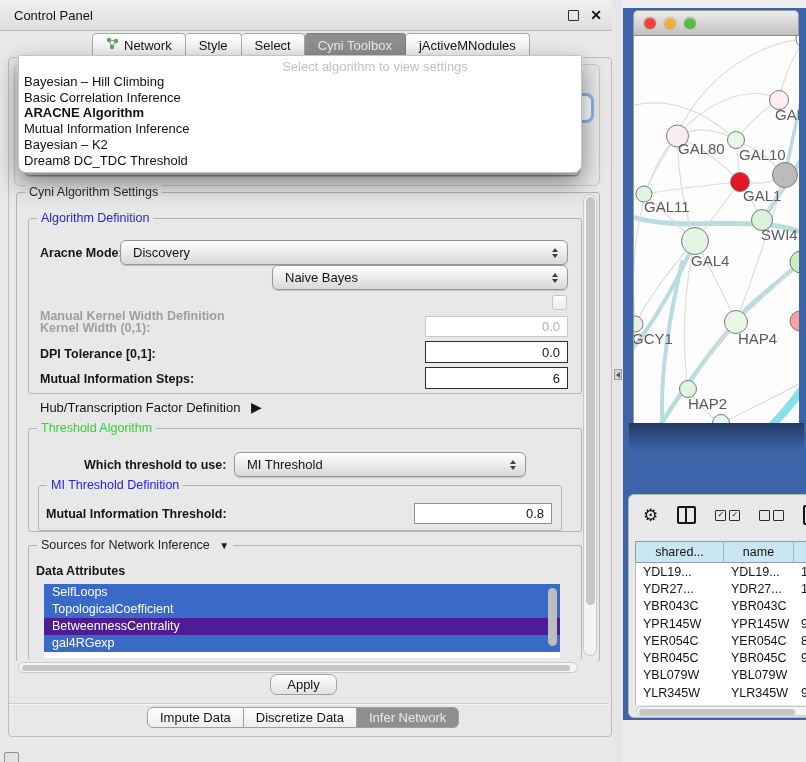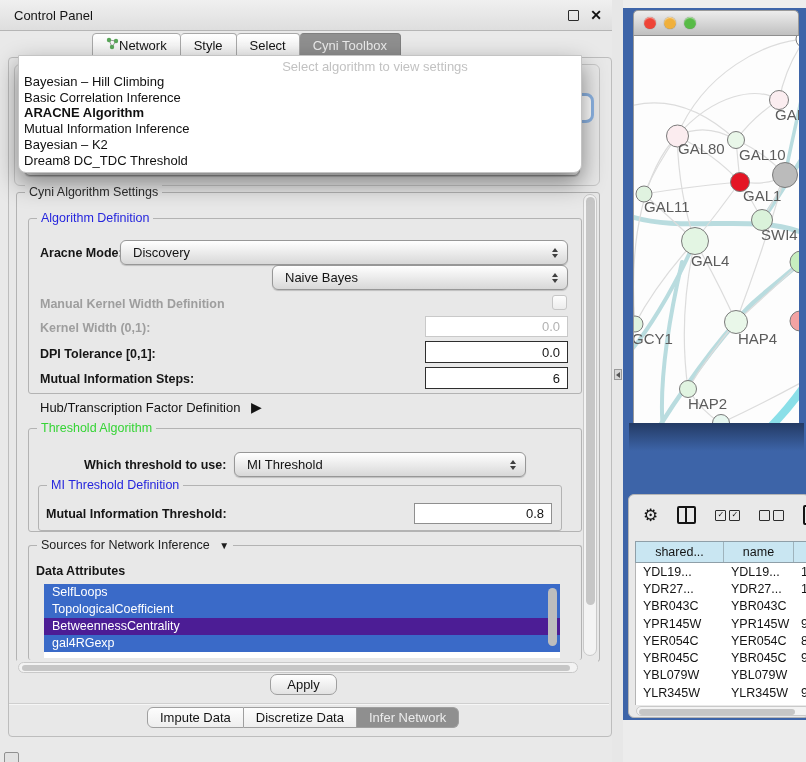--- a/index.html
+++ b/index.html
@@ -6,21 +6,21 @@
   #root{position:relative;width:806px;height:762px;overflow:hidden;background:#e9e9e9;
         font-family:"Liberation Sans",sans-serif;color:#141414;-webkit-font-smoothing:antialiased;}
   .abs{position:absolute;}
   .bold{font-weight:bold;}
   
   .titlebar{left:0;top:0;width:612px;height:30px;background:linear-gradient(#f0f0f0,#dedede);
             border-bottom:1px solid #b5b5b5;display:flex;align-items:center;font-size:13px;}
   .wbtn-square{width:9px;height:9px;border:1.5px solid #2b2b2b;border-radius:1px;}
   .wbtn-close{font-size:14px;font-weight:bold;color:#111;line-height:10px;}
   
-  .tab{height:22px;padding:0 13px;display:flex;align-items:center;font-size:13px;
+  .tab{height:22px;padding:0 13px;display:flex;align-items:center;gap:5px;font-size:13px;
        background:linear-gradient(#ffffff,#ededed);border:1px solid #a8a8a8;border-left:none;
        border-radius:4px 4px 0 0;}
   .tab:first-child{border-left:1px solid #a8a8a8;}
   .tab.sel{background:#8f8f8f;color:#ebebeb;border-color:#7f7f7f;}
   
   .panel{left:8px;top:57px;width:602px;height:678px;background:#e8e8e8;border:1px solid #bdbdbd;border-radius:4px;}
   .group{border:1px solid #b3b3b3;border-radius:3px;}
   .legend{position:absolute;top:-8px;left:8px;background:#e8e8e8;padding:0 4px;font-size:12.5px;white-space:nowrap;}
   .lab{font-size:12.5px;font-weight:bold;color:#161616;white-space:nowrap;}
   .lab.dis{color:#9e9e9e;}
@@ -243,20 +243,23 @@
       </div>
       <div class="tab">
         <span>Style</span>
       </div>
       <div class="tab">
         <span>Select</span>
       </div>
       <div class="tab sel">
         <span>Cyni Toolbox</span>
       </div>
+      <div class="tab">
+        <span>jActiveMNodules</span>
+      </div>
     </div>
 
   <div class="abs panel"></div>
 
   <div class="abs" style="left:14px;top:64px;width:586px;height:122px;border:1px solid #c6c6c6;border-radius:6px;box-sizing:border-box;"></div>
 
   <div class="abs combo" style="left:24px;top:148px;width:556px;height:28px;background:linear-gradient(#fafafa,#e3e3e3);color:#9a9a9a;box-sizing:border-box;">
     <span>gal-filtered sif default node</span>
     <span class="spin">
         <i class="up"></i>
@@ -293,21 +296,21 @@
         <i class="dn"></i>
       </span>
   </div>
   <div class="abs combo" style="left:272px;top:265px;width:296px;height:25px;box-sizing:border-box;">
     <span>Naive Bayes</span>
     <span class="spin">
         <i class="up"></i>
         <i class="dn"></i>
       </span>
   </div>
-  <span class="abs lab dis" style="left:40px;top:297px;">Manual Kernel Width Definition</span>
+  <span class="abs lab dis" style="left:40px;top:309px;">Manual Kernel Width Definition</span>
   <div class="abs chk" style="left:552px;top:295px;"></div>
   <span class="abs lab dis" style="left:40px;top:321px;">Kernel Width (0,1):</span>
   <div class="abs tf dis" style="left:425px;top:316px;width:143px;height:21px;box-sizing:border-box;">
     <span>0.0</span>
   </div>
   <span class="abs lab" style="left:40px;top:347px;">DPI Tolerance [0,1]:</span>
   <div class="abs tf" style="left:425px;top:341px;width:143px;height:22px;box-sizing:border-box;">
     <span>0.0</span>
   </div>
   <span class="abs lab" style="left:40px;top:372px;">Mutual Information Steps:</span>

